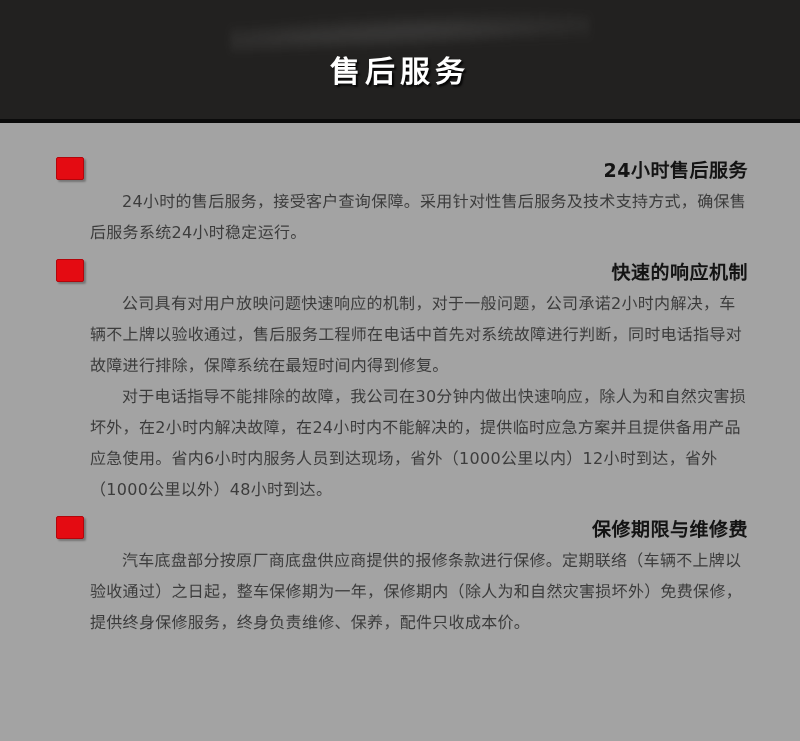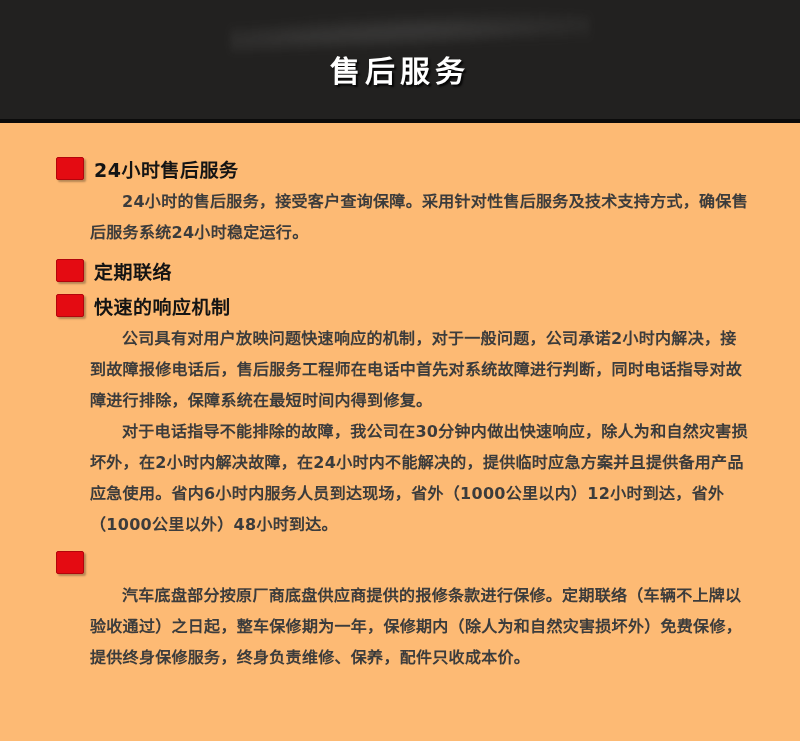--- a/index.html
+++ b/index.html
@@ -5,21 +5,21 @@
   html, body {
     margin: 0;
     padding: 0;
     background: #ffffff;
     font-family: "DejaVu Sans", "Liberation Sans", sans-serif;
   }
   .page {
     position: relative;
     width: 800px;
     height: 741px;
-    background: #fdba74;
+    background: #a3a3a3;
     overflow: hidden;
   }
   
   .banner {
     position: relative;
     height: 119px;
     background: #222120;
     border-bottom: 4px solid #0b0b0b;
     display: flex;
     align-items: center;
@@ -52,20 +52,21 @@
   
   .content {
     padding: 32px 52px 0 56px;
   }
   .sec { margin: 0 0 9px 0; }
   .sec-head {
     display: flex;
     align-items: center;
     margin: 0 0 5px 0;
     height: 26px;
+    justify-content: space-between;
   }
   .bullet {
     flex: 0 0 auto;
     width: 26px;
     height: 21px;
     background: #e40b12;
     border: 1px solid #b30archive50b;
     border: 1px solid #b3050b;
     border-radius: 2px;
     box-shadow: 2px 2px 2px rgba(0,0,0,0.28);
@@ -78,21 +79,20 @@
     color: #141414;
     letter-spacing: 0.5px;
   }
   .para {
     margin: 0 0 0 34px;
     font-size: 16px;
     line-height: 31px;
     color: #3c3c3c;
     text-indent: 2em;
     letter-spacing: 0.3px;
-    font-weight: bold;
   }
 </style>
 </head>
 <body>
 
 <div class="page">
 
   <header class="banner">
     <div class="watermark"></div>
     <h1 class="banner-title">售后服务</h1>
@@ -102,36 +102,33 @@
 
     <section class="sec">
       <div class="sec-head">
         <span class="bullet"></span>
         <h2 class="sec-title">24小时售后服务</h2>
       </div>
       <p class="para">24小时的售后服务，接受客户查询保障。采用针对性售后服务及技术支持方式，确保售后服务系统24小时稳定运行。</p>
     </section>
 
     <section class="sec">
-      <div class="sec-head">
-        <span class="bullet"></span>
-        <h2 class="sec-title">定期联络</h2>
-      </div>
     </section>
 
     <section class="sec">
       <div class="sec-head">
         <span class="bullet"></span>
         <h2 class="sec-title">快速的响应机制</h2>
       </div>
-      <p class="para">公司具有对用户放映问题快速响应的机制，对于一般问题，公司承诺2小时内解决，接到故障报修电话后，售后服务工程师在电话中首先对系统故障进行判断，同时电话指导对故障进行排除，保障系统在最短时间内得到修复。</p>
+      <p class="para">公司具有对用户放映问题快速响应的机制，对于一般问题，公司承诺2小时内解决，车辆不上牌以验收通过，售后服务工程师在电话中首先对系统故障进行判断，同时电话指导对故障进行排除，保障系统在最短时间内得到修复。</p>
       <p class="para">对于电话指导不能排除的故障，我公司在30分钟内做出快速响应，除人为和自然灾害损坏外，在2小时内解决故障，在24小时内不能解决的，提供临时应急方案并且提供备用产品应急使用。省内6小时内服务人员到达现场，省外（1000公里以内）12小时到达，省外（1000公里以外）48小时到达。</p>
     </section>
 
     <section class="sec">
       <div class="sec-head">
         <span class="bullet"></span>
+        <h2 class="sec-title">保修期限与维修费</h2>
       </div>
       <p class="para">汽车底盘部分按原厂商底盘供应商提供的报修条款进行保修。定期联络（车辆不上牌以验收通过）之日起，整车保修期为一年，保修期内（除人为和自然灾害损坏外）免费保修，提供终身保修服务，终身负责维修、保养，配件只收成本价。</p>
     </section>
 
   </main>
 </div>
 
 </body></html>

